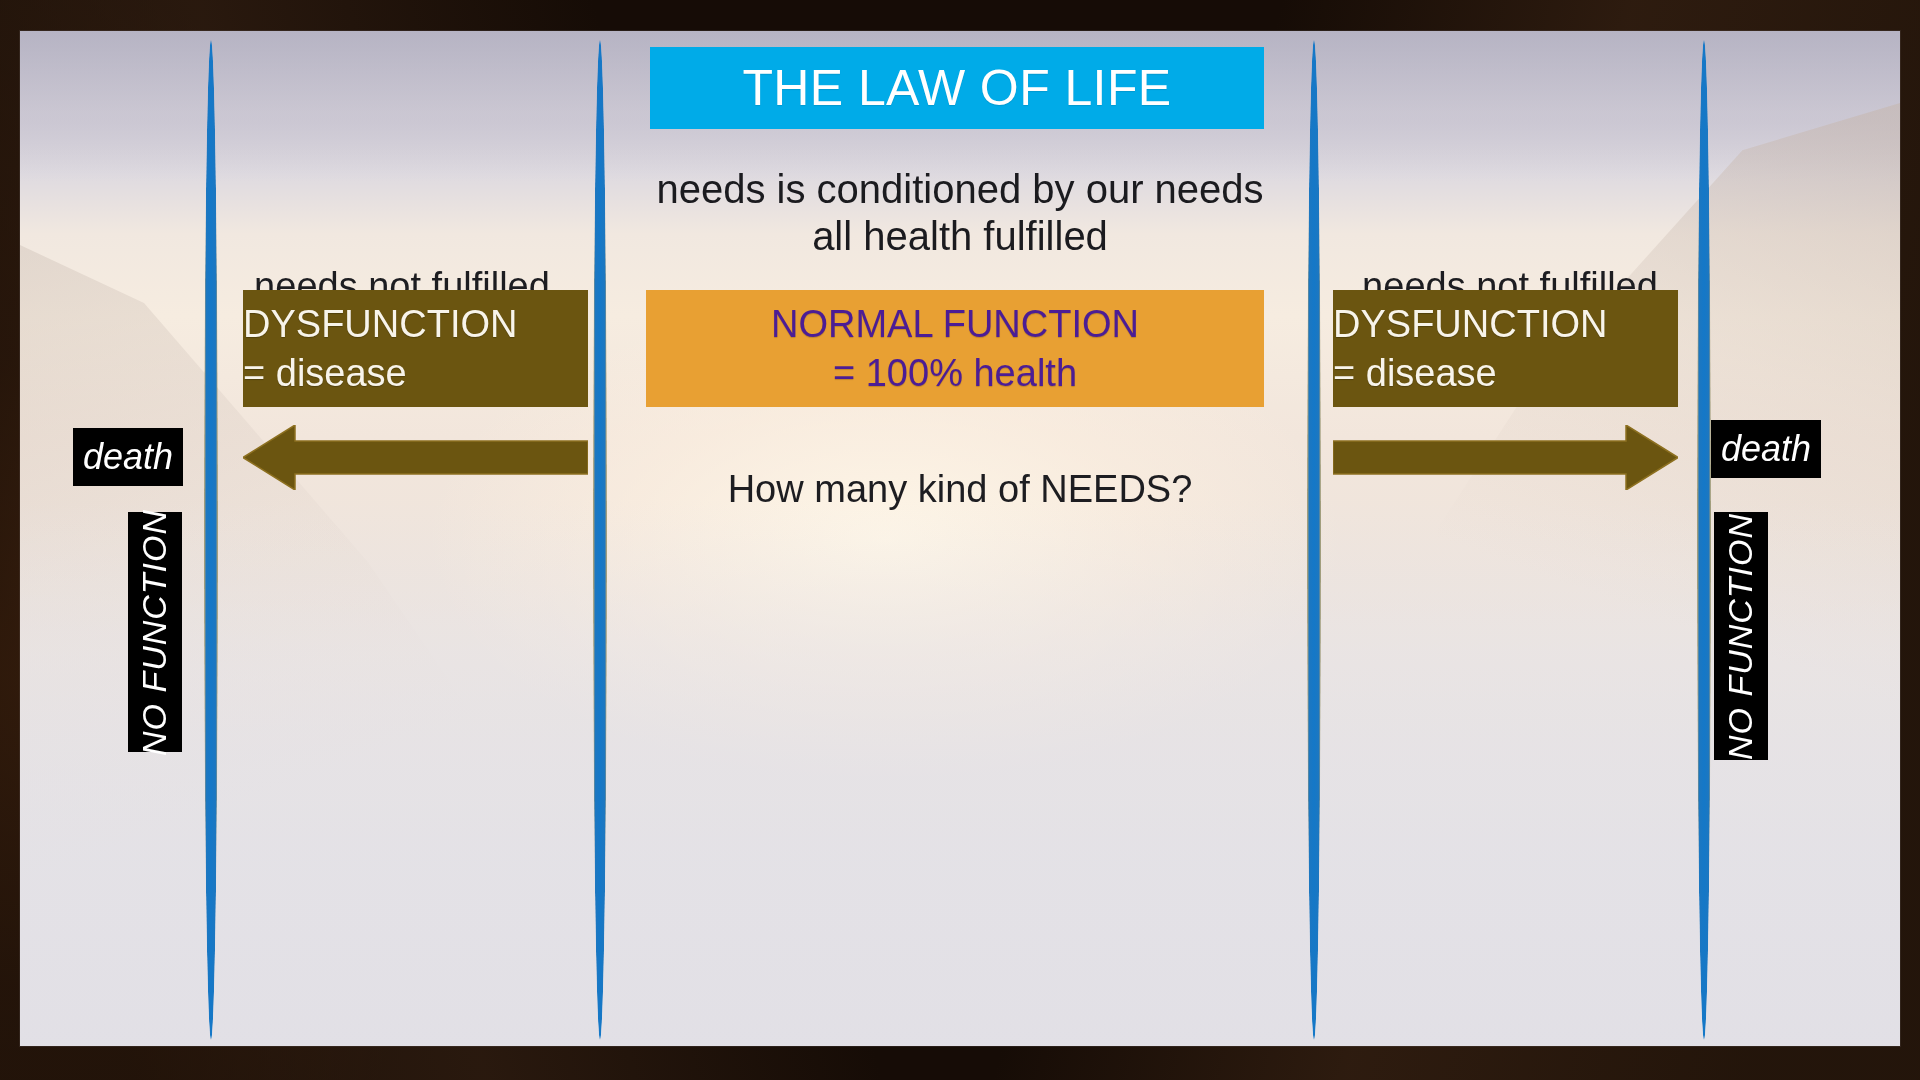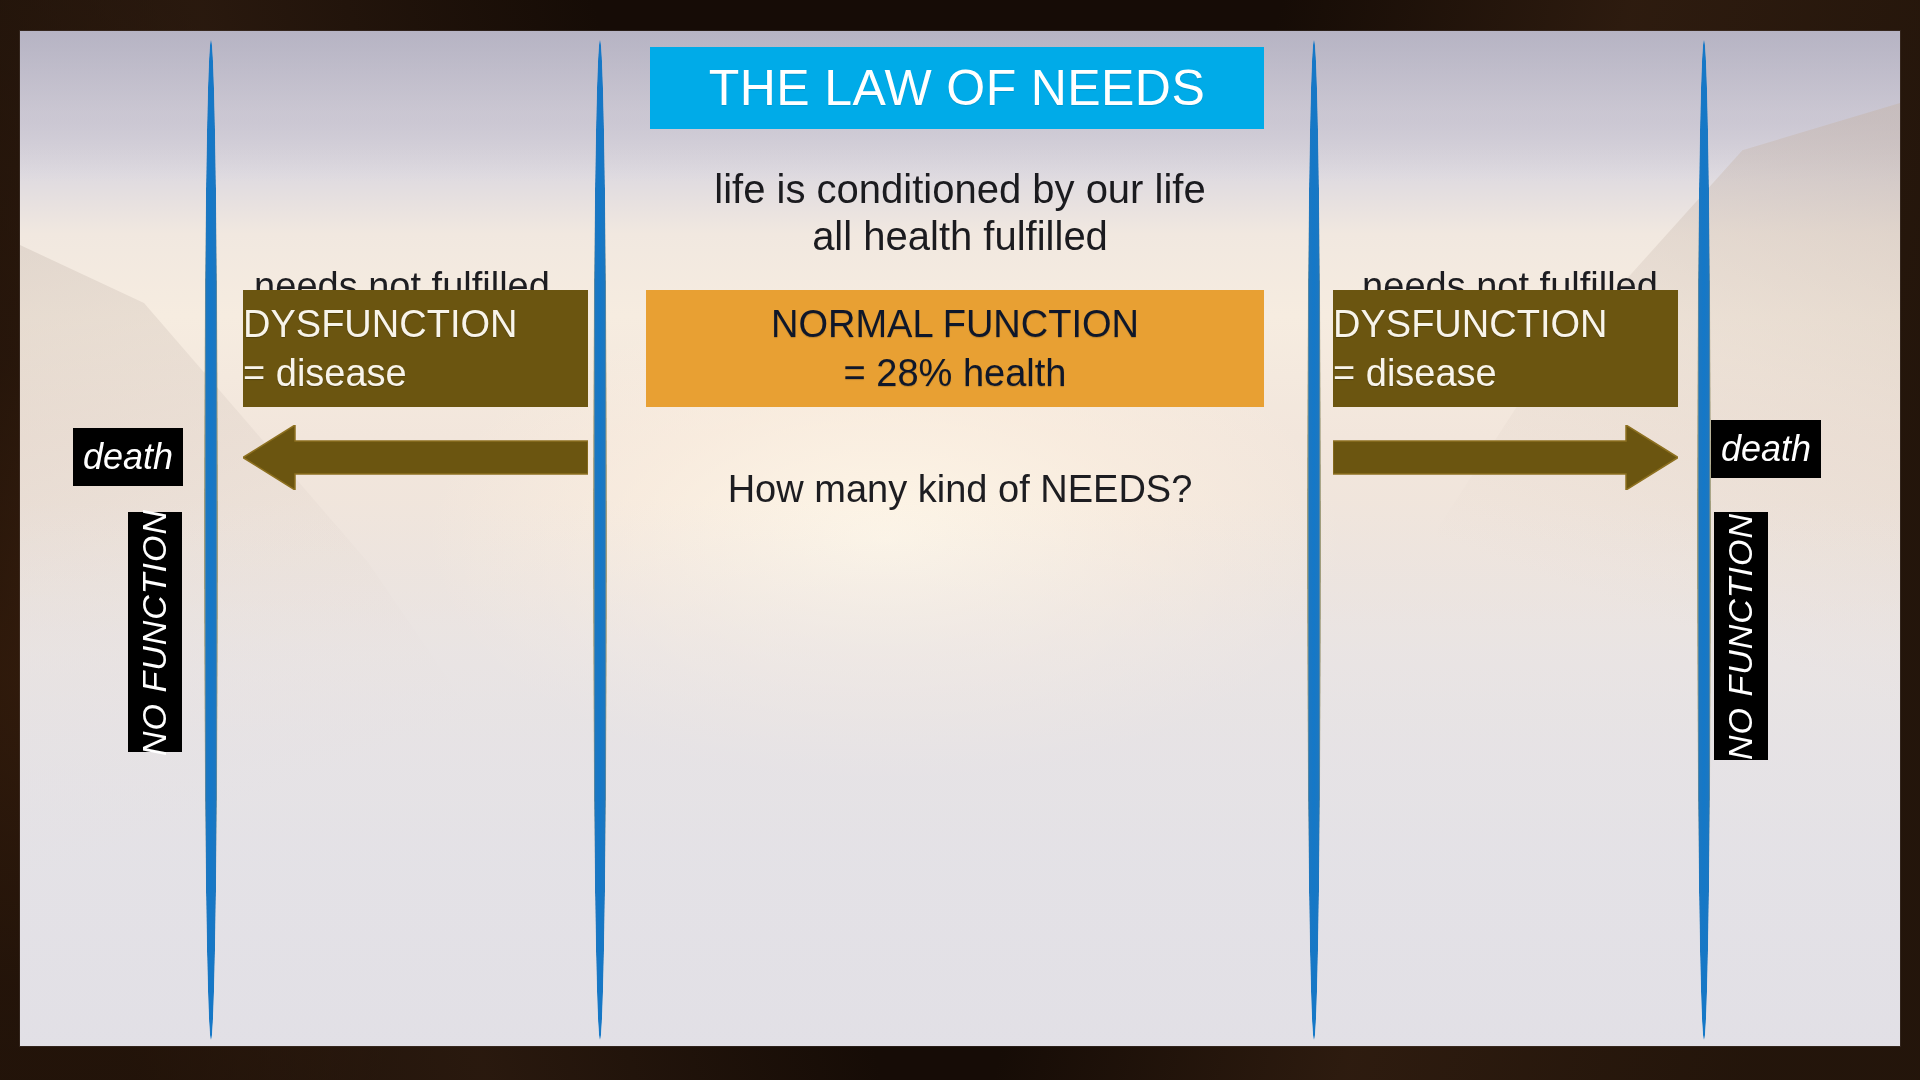--- a/index.html
+++ b/index.html
@@ -113,21 +113,21 @@
 
   .olive-box{
     background:#6B5510;
     color:#f8f4ea;
     display:flex;flex-direction:column;align-items:flex-start;justify-content:center;
     font-size:38px;line-height:1.28;
     text-shadow:0 1px 1px rgba(0,0,0,.25);
   }
   .orange-box{
     background:#E8A033;
-    color:#0f172a;
+    color:#4c1d95;
     display:flex;flex-direction:column;align-items:center;justify-content:center;
     font-size:38px;line-height:1.28;
     text-shadow:0 1px 1px rgba(0,0,0,.18);
   }
 
   .caption{
     color:#1d1d21;font-size:38px;text-align:center;font-weight:400;margin-top:40px;
   }
 
   .black-box{
@@ -159,30 +159,30 @@
     <div class="hill" id="hillR"></div>
     <div class="hill" id="hillL"></div>
     <div class="hill" id="hillMist"></div>
   </div>
 
   <div class="lens" style="left:204px;"></div>
   <div class="lens" style="left:593px;"></div>
   <div class="lens" style="left:1307px;"></div>
   <div class="lens" style="left:1697px;"></div>
 
-  <div class="blk title-bar" style="left:650px;top:47px;width:614px;height:82px;">THE LAW OF NEEDS</div>
+  <div class="blk title-bar" style="left:650px;top:47px;width:614px;height:82px;">THE LAW OF LIFE</div>
 
   <div class="blk sub-text" style="left:640px;top:166px;width:640px;">
-    <div>life is conditioned by our life</div>
+    <div>needs is conditioned by our needs</div>
     <div>all health fulfilled</div>
   </div>
 
   <div class="blk orange-box" style="left:646px;top:290px;width:618px;height:117px;">
     <div>NORMAL FUNCTION</div>
-    <div>= 28% health</div>
+    <div>= 100% health</div>
   </div>
 
   <div class="blk caption" style="left:640px;top:428px;width:640px;">How many kind of NEEDS?</div>
 
   <div class="blk caption" style="left:212px;top:225px;width:380px;">needs not fulfilled</div>
 
   <div class="blk olive-box" style="left:243px;top:290px;width:345px;height:117px;">
     <div>DYSFUNCTION</div>
     <div>= disease</div>
   </div>

